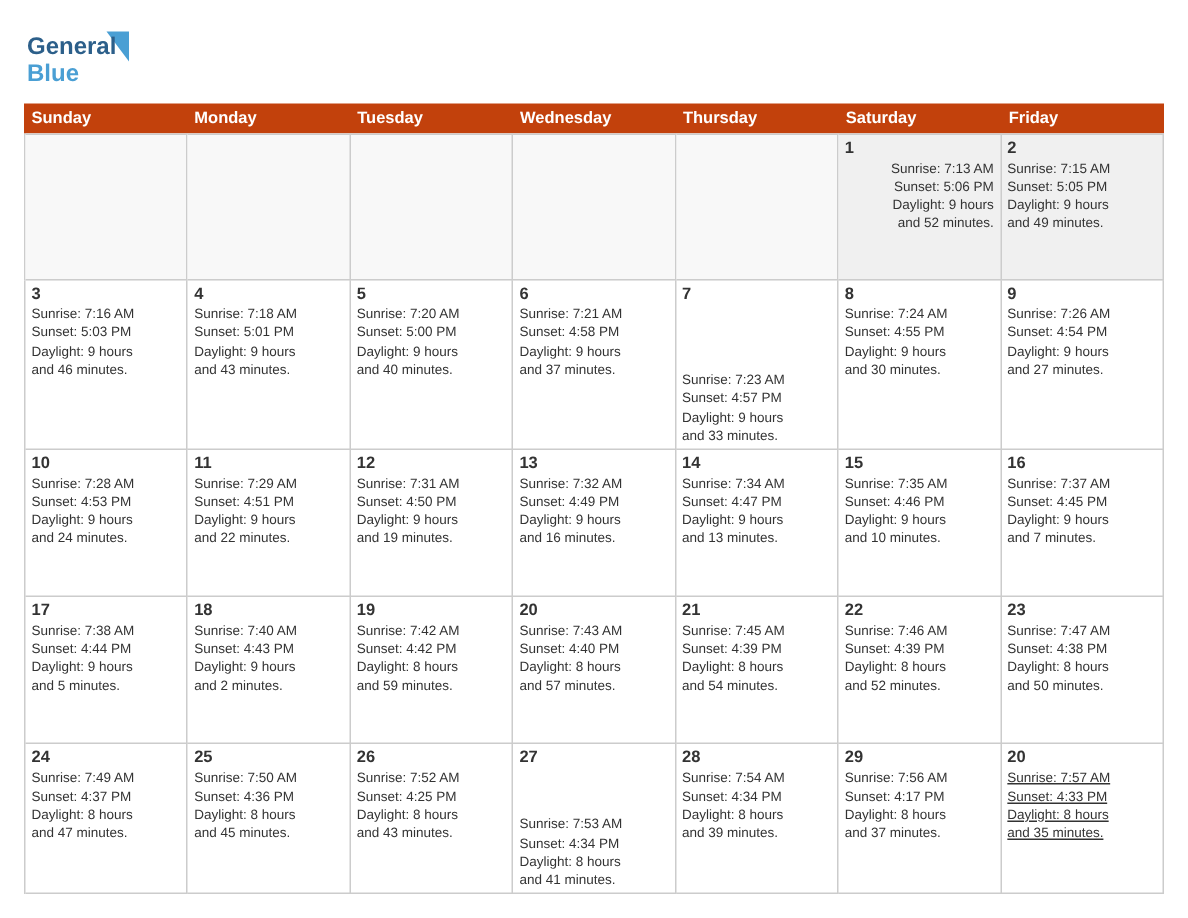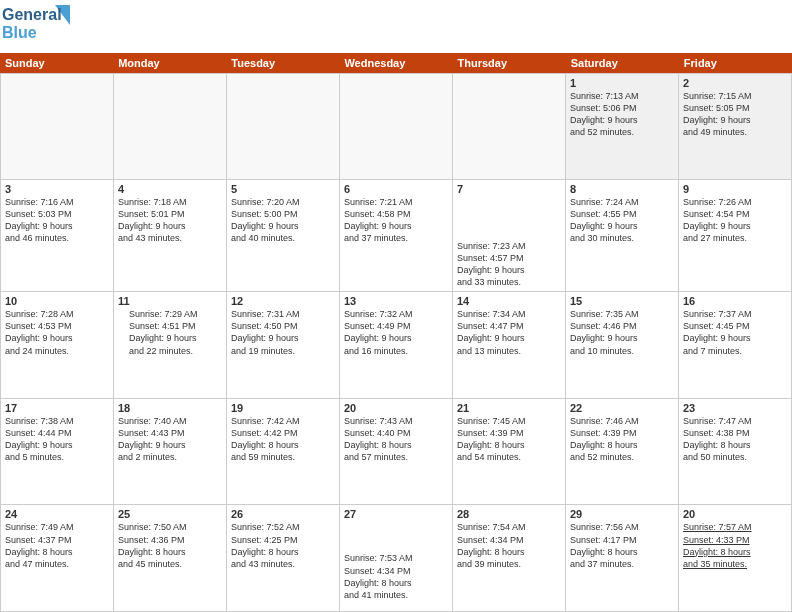--- a/index.html
+++ b/index.html
@@ -6,20 +6,21 @@
     body {
       font-family: Arial, sans-serif;
       background: #fff;
       width: 792px;
       height: 612px;
       overflow: hidden;
     }
     .page {
       width: 792px;
       height: 612px;
+      padding: 16px;
       display: flex;
       flex-direction: column;
     }
     .header {
       display: flex;
       justify-content: space-between;
       align-items: flex-start;
       margin-bottom: 8px;
     }
     .logo {
@@ -126,21 +127,21 @@
       </div>
     <div class="cal-body">
     <div class="cal-row">
           <div class="cal-cell empty"></div>
           <div class="cal-cell empty"></div>
           <div class="cal-cell empty"></div>
           <div class="cal-cell empty"></div>
           <div class="cal-cell empty"></div>
           <div class="cal-cell shaded">
             <span class="day-num">1</span>
-            <div class="day-info" style="white-space: pre-line;">Sunrise: 7:13 AM
+            <div class="day-info" style="white-space: pre-line; text-align: right;">Sunrise: 7:13 AM
 Sunset: 5:06 PM
 Daylight: 9 hours
 and 52 minutes.</div>
           </div>
           <div class="cal-cell shaded">
             <span class="day-num">2</span>
             <div class="day-info" style="white-space: pre-line;">Sunrise: 7:15 AM
 Sunset: 5:05 PM
 Daylight: 9 hours
 and 49 minutes.</div>
@@ -200,21 +201,21 @@
         <div class="cal-row">
           <div class="cal-cell">
             <span class="day-num">10</span>
             <div class="day-info" style="white-space: pre-line;">Sunrise: 7:28 AM
 Sunset: 4:53 PM
 Daylight: 9 hours
 and 24 minutes.</div>
           </div>
           <div class="cal-cell">
             <span class="day-num">11</span>
-            <div class="day-info" style="white-space: pre-line; margin-left: 11px;">Sunrise: 7:29 AM
+            <div class="day-info" style="white-space: pre-line;">Sunrise: 7:29 AM
 Sunset: 4:51 PM
 Daylight: 9 hours
 and 22 minutes.</div>
           </div>
           <div class="cal-cell">
             <span class="day-num">12</span>
             <div class="day-info" style="white-space: pre-line;">Sunrise: 7:31 AM
 Sunset: 4:50 PM
 Daylight: 9 hours
 and 19 minutes.</div>

